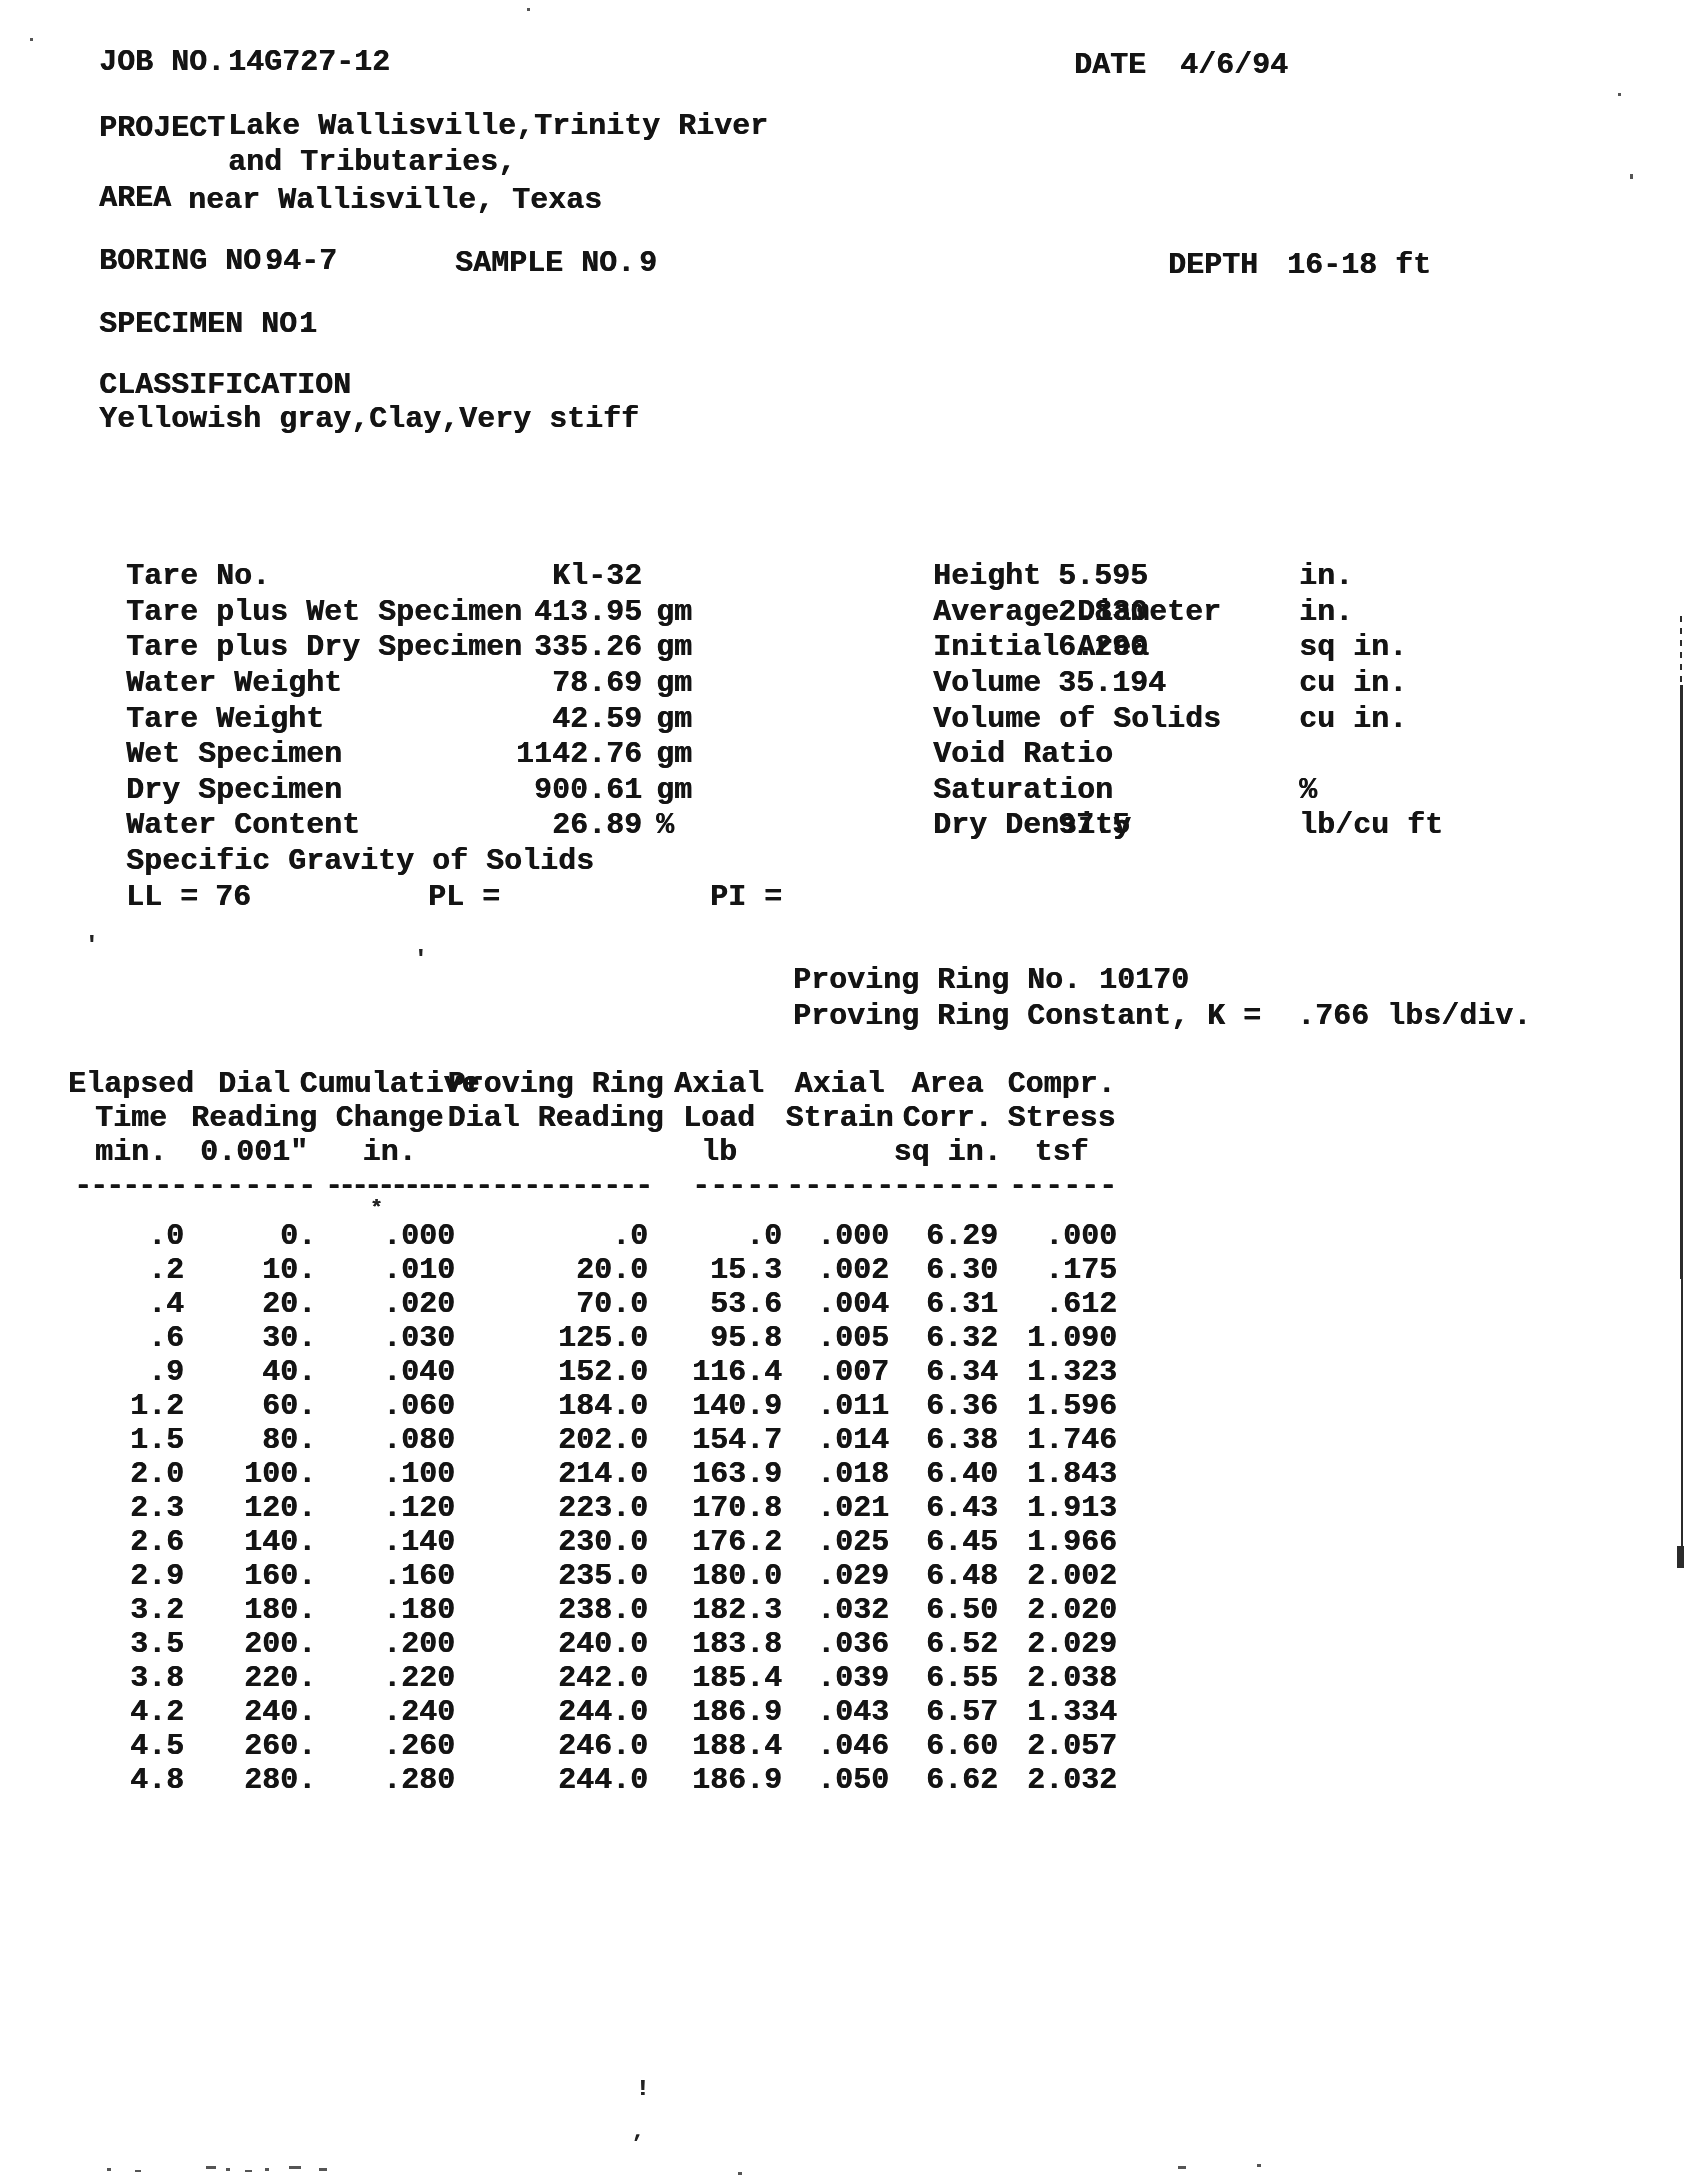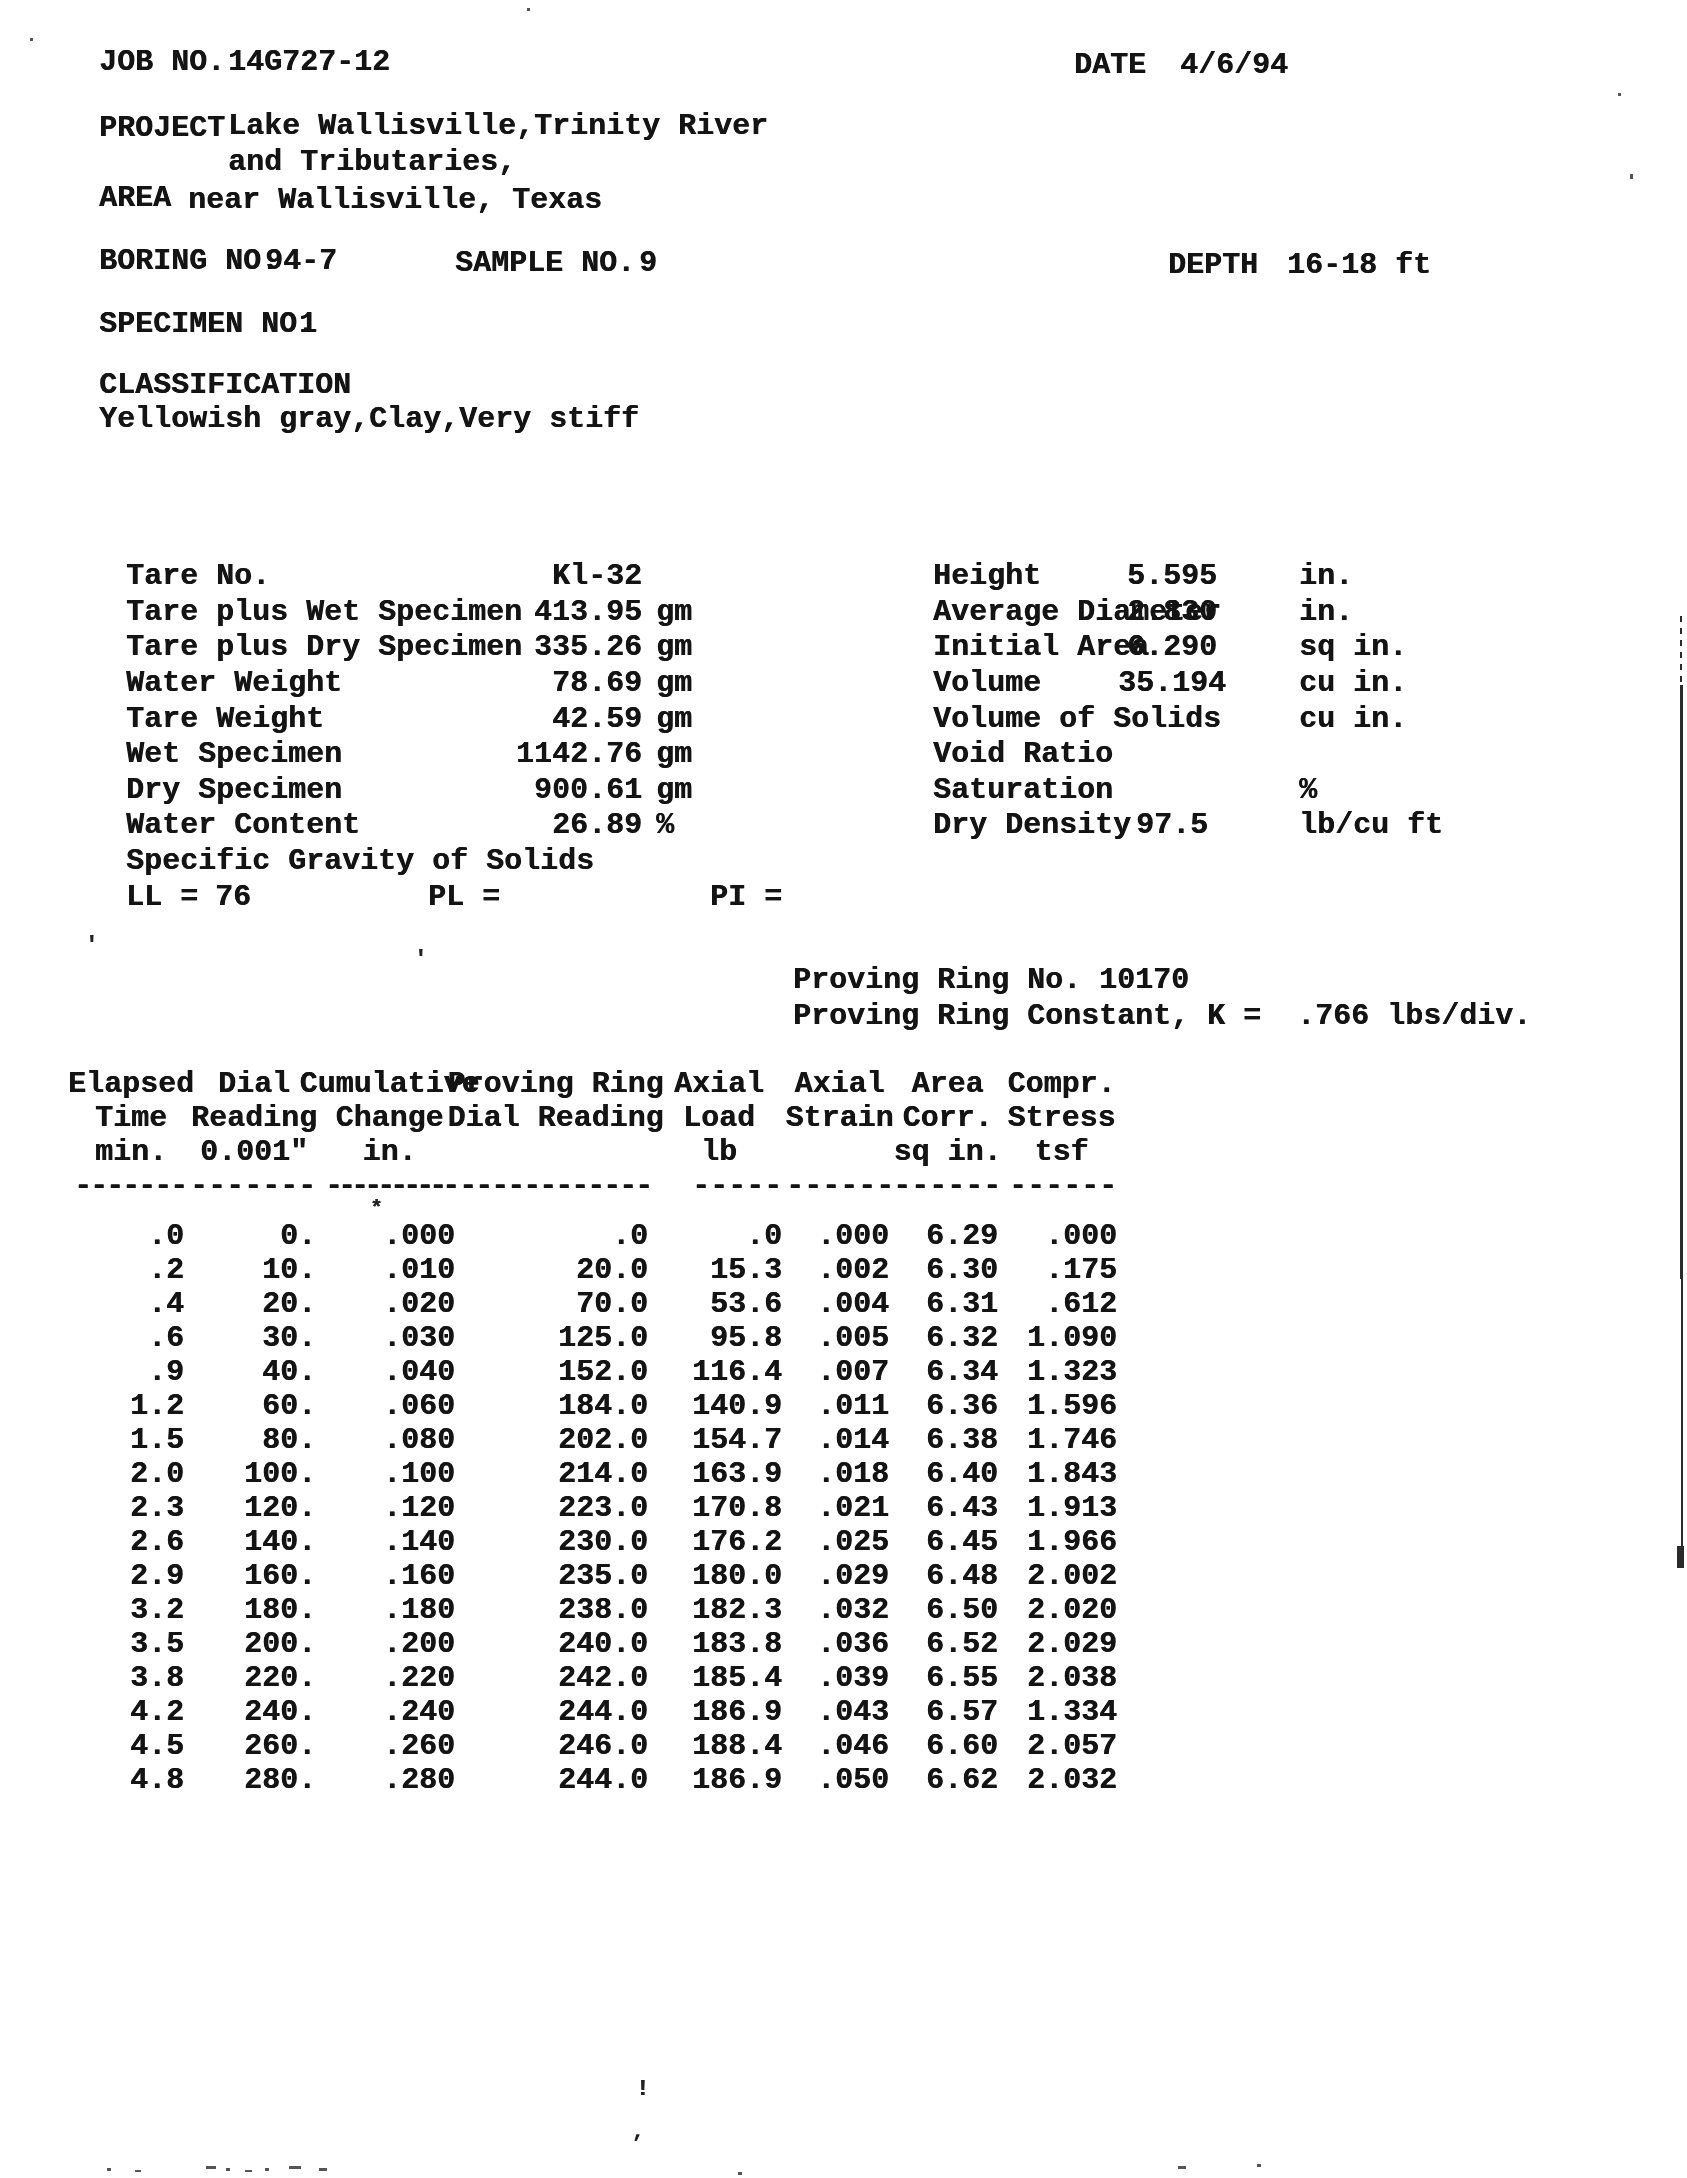--- a/index.html
+++ b/index.html
@@ -16,21 +16,21 @@
     text-shadow:0.4px 0 0 currentColor;
   }
   .abs{position:absolute;white-space:pre;}
 
   
   .spec-block{position:absolute;}
   .spec-line{position:absolute;left:8px;white-space:pre;height:36px;}
   .spec-line .lab{position:absolute;left:0;top:0;white-space:pre;margin-left:24px;}
   #spec-left .val{position:absolute;left:297px;top:0;width:243px;text-align:right;white-space:pre;}
   #spec-left .unit{position:absolute;left:554px;top:0;white-space:pre;}
-  #spec-right .val{position:absolute;left:149px;top:0;width:228px;text-align:center;white-space:pre;}
+  #spec-right .val{position:absolute;left:149px;top:0;width:228px;text-align:left;white-space:pre;}
   #spec-right .unit{position:absolute;left:390px;top:0;white-space:pre;}
 
   
   #load-table{position:absolute;left:74px;top:1047px;width:1045px;margin-top:20px;}
   .tgrid{display:grid;grid-template-columns:114px 132px 139px 193px 134px 107px 109px 119px;}
   .th{text-align:center;white-space:pre;justify-self:center;}
   .th div{height:34px;line-height:34px;}
   .sep{text-align:right;padding-right:4px;line-height:34px;white-space:pre;overflow:visible;}
   .sep.c1{letter-spacing:-2px;}
   .sep.c3{letter-spacing:-5px;}

